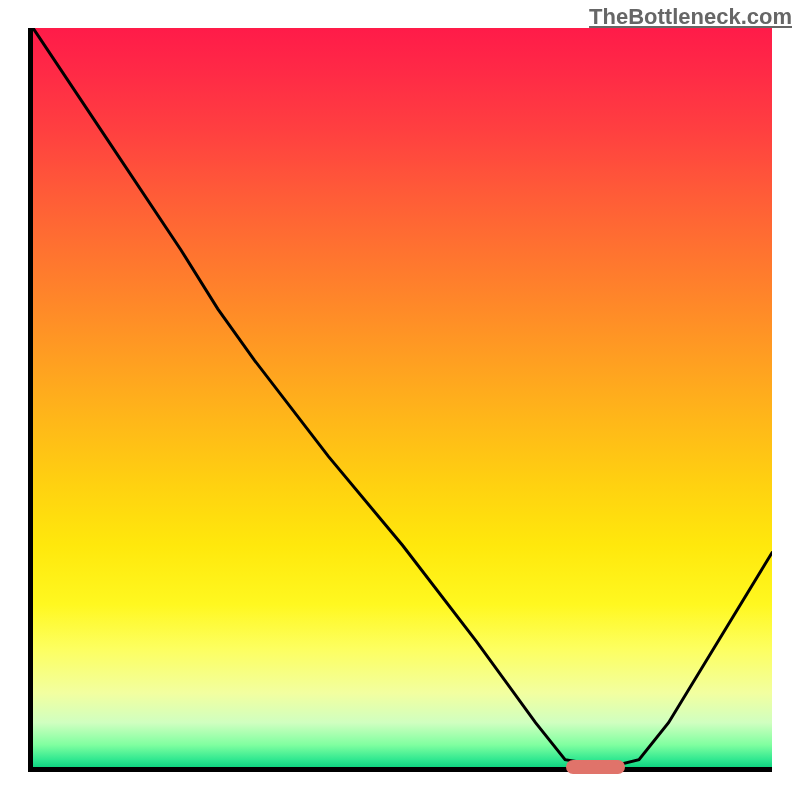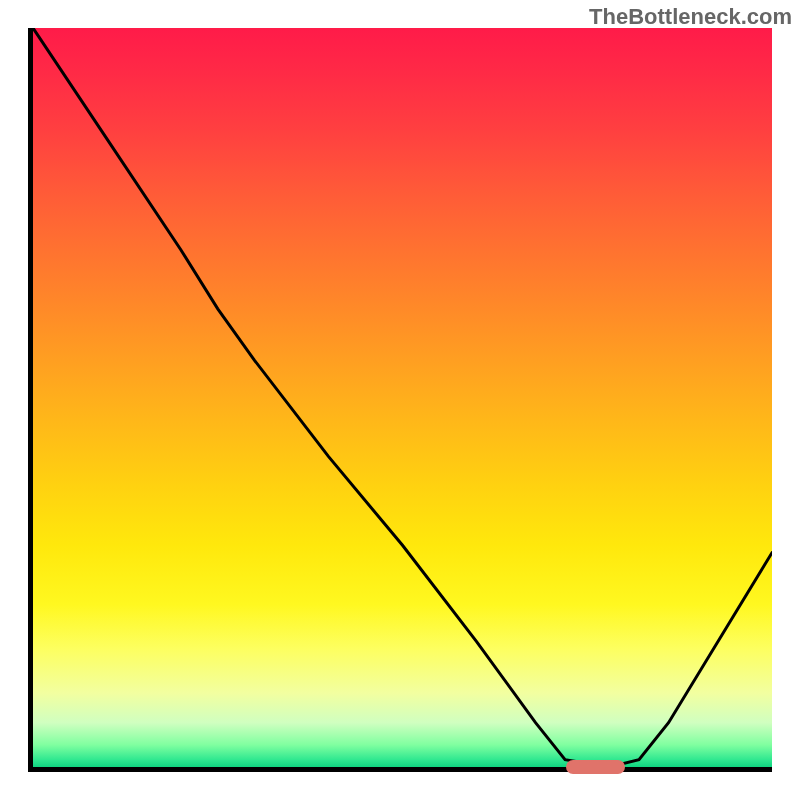--- a/index.html
+++ b/index.html
@@ -17,20 +17,21 @@
   }
   .watermark {
     position: absolute;
     top: 4px;
     right: 8px;
     font-family: Arial, sans-serif;
     font-size: 22px;
     font-weight: bold;
     color: #666666;
     z-index: 10;
+    text-decoration: underline;
   }
   .plot-area {
     position: absolute;
     left: 28px;
     top: 28px;
     width: 744px;
     height: 744px;
     border: 5px solid #000000;
     border-top: none;
     border-right: none;

